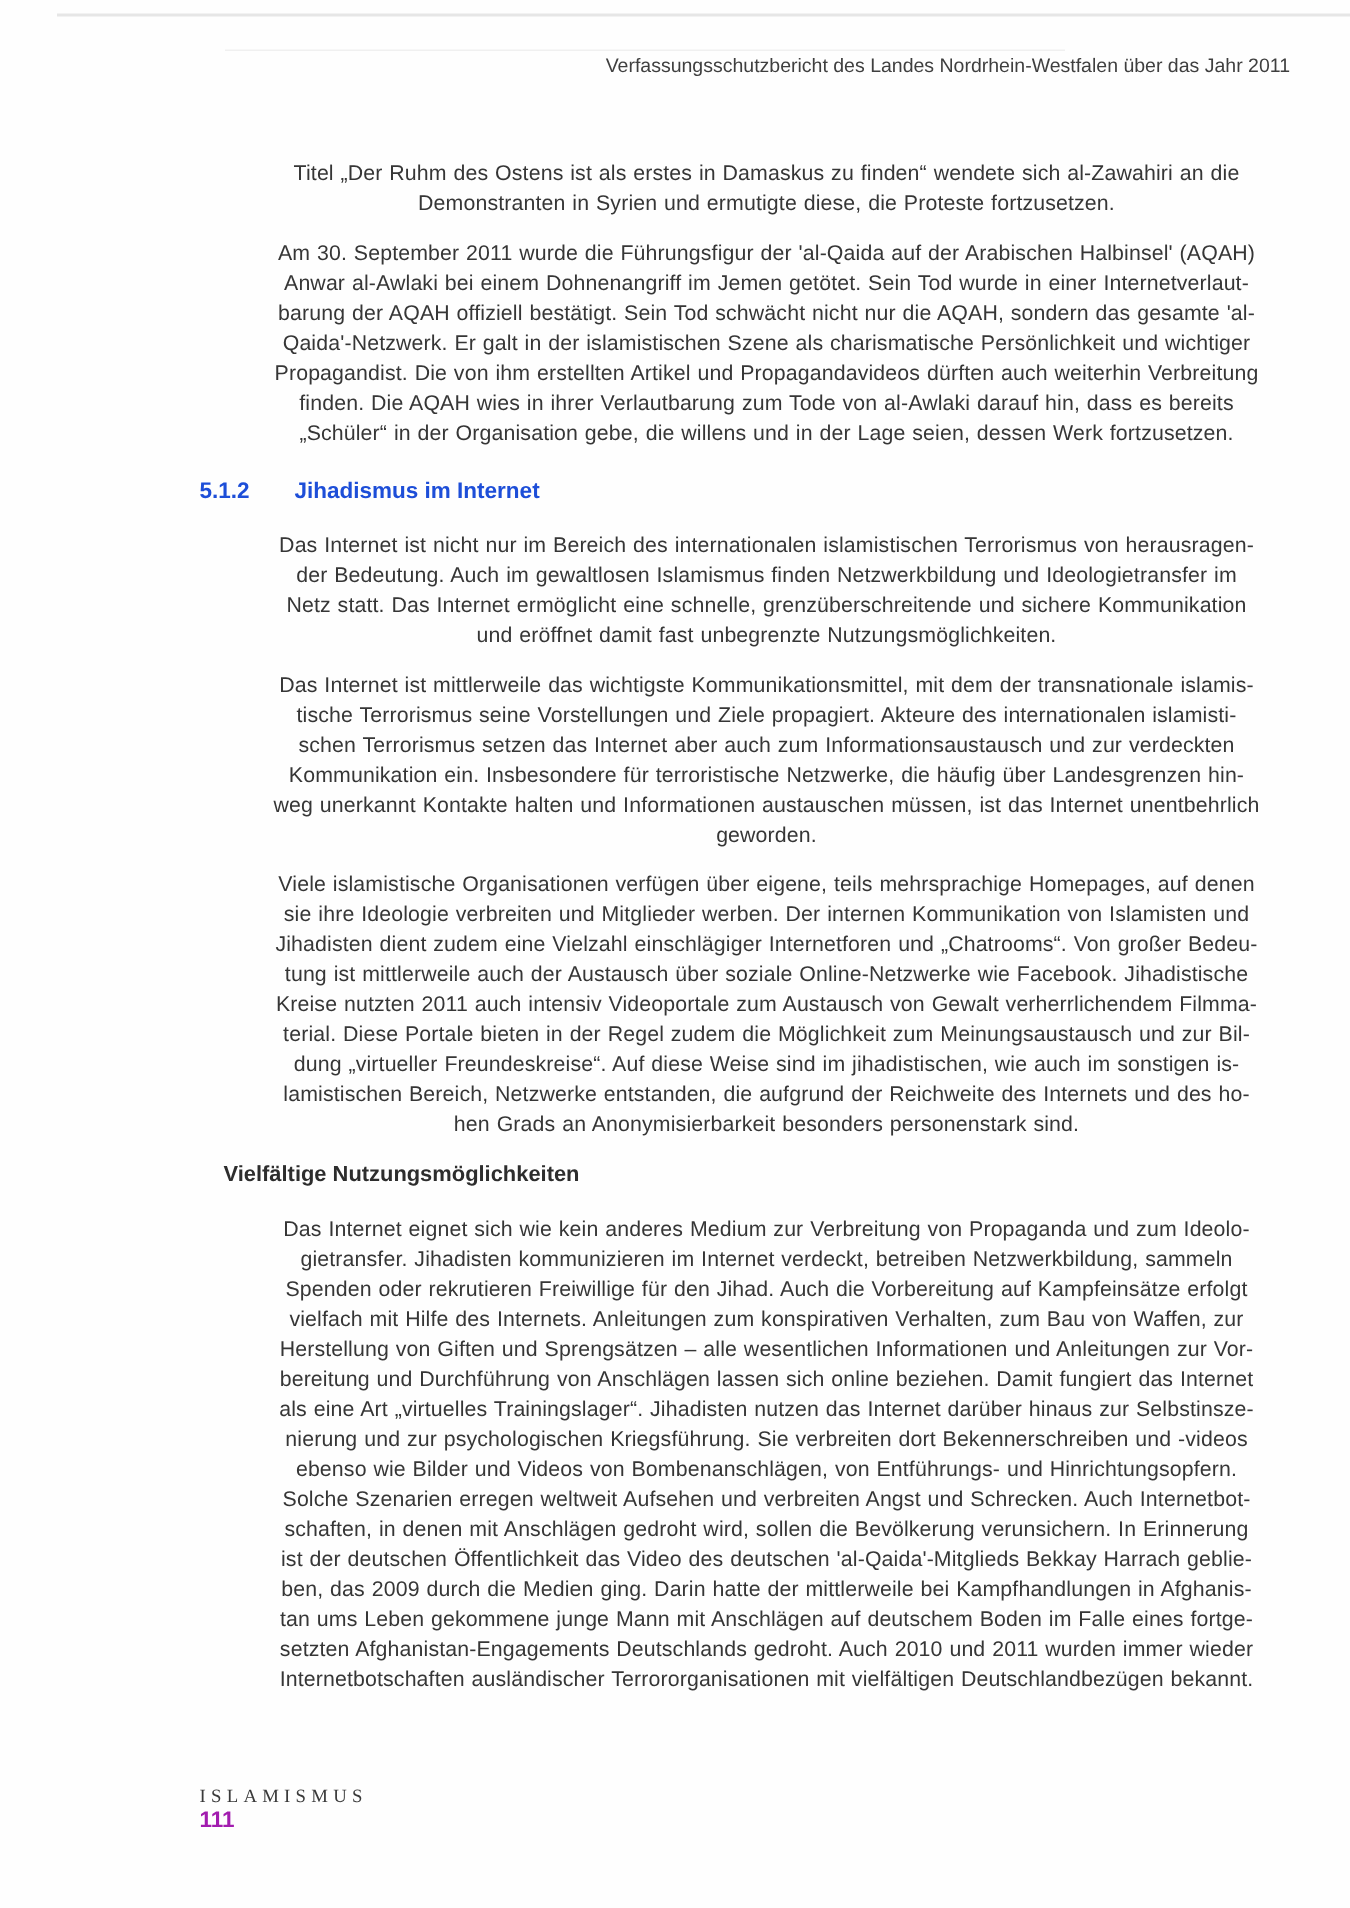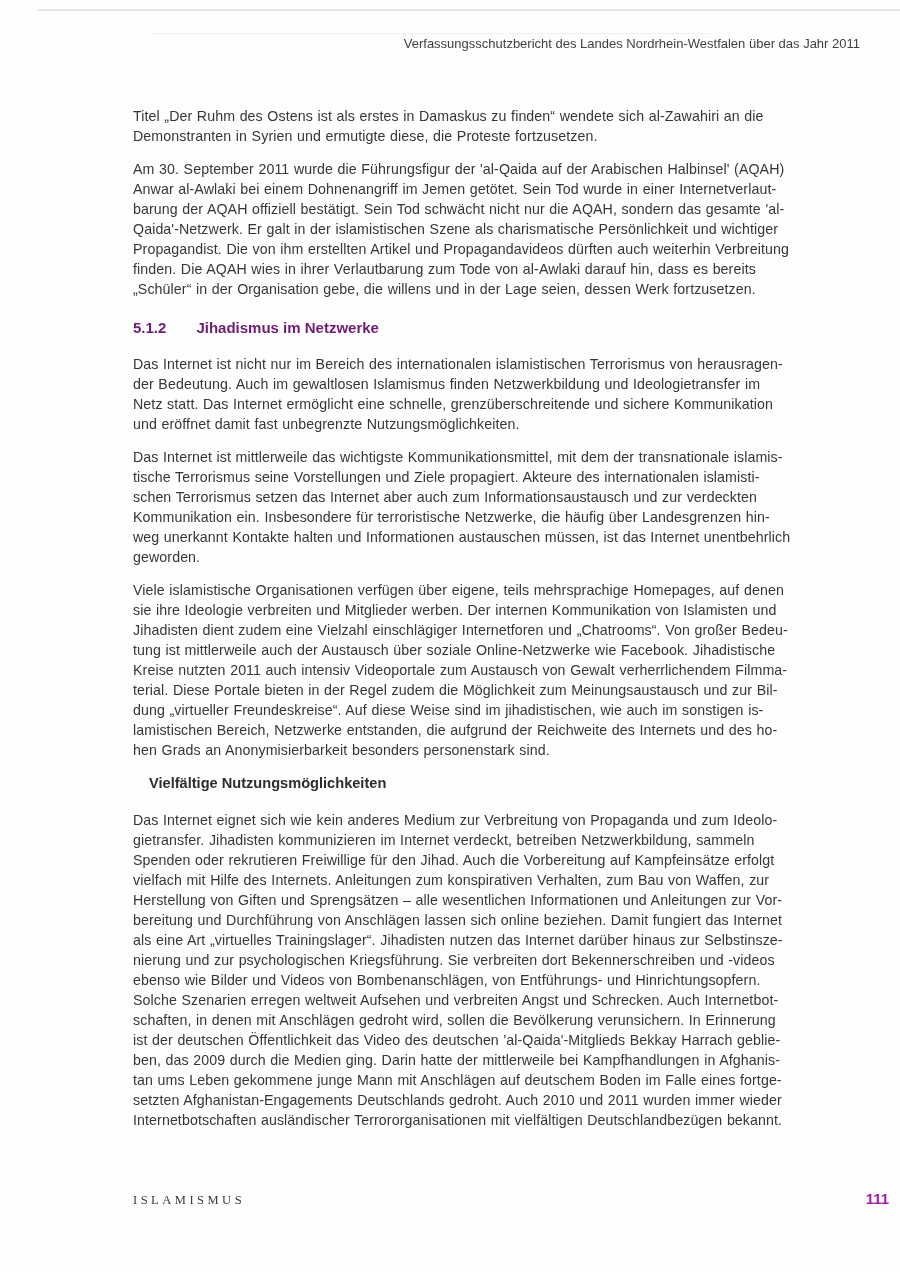--- a/index.html
+++ b/index.html
@@ -44,47 +44,49 @@
     right: 31px;
   }
   .para {
     margin: 0 0 13px 0;
     font-size: 14.2px;
     line-height: 20px;
     white-space: pre-line;
     word-spacing: 0.5px;
     letter-spacing: 0.1px;
     color: #363636;
+    text-align: center;
   }
   .section-heading {
     display: flex;
     margin: 18px 0 16px 0;
     font-size: 15px;
     font-weight: bold;
-    color: #701a75;
+    color: #1d4ed8;
     line-height: 21px;
   }
   .section-heading .sec-num {
     margin-right: 30px;
   }
   .subsection-heading {
     margin: 12px 0 16px 16px;
     font-size: 14.6px;
     font-weight: bold;
     color: #2d2d2d;
     line-height: 21px;
   }
   .footer {
     position: absolute;
     top: 1190px;
     left: 133px;
     right: 31px;
     display: flex;
     justify-content: space-between;
     align-items: baseline;
+    flex-direction: column;
   }
   .footer-label {
     font-family: "Liberation Serif", serif;
     font-size: 12.5px;
     letter-spacing: 3.5px;
     color: #3a3a3a;
   }
   .footer-page {
     font-size: 15px;
     font-weight: 600;
@@ -111,21 +113,21 @@
     <p class="para">Am 30. September 2011 wurde die Führungsfigur der 'al-Qaida auf der Arabischen Halbinsel' (AQAH)
 Anwar al-Awlaki bei einem Dohnenangriff im Jemen getötet. Sein Tod wurde in einer Internetverlaut-
 barung der AQAH offiziell bestätigt. Sein Tod schwächt nicht nur die AQAH, sondern das gesamte 'al-
 Qaida'-Netzwerk. Er galt in der islamistischen Szene als charismatische Persönlichkeit und wichtiger
 Propagandist. Die von ihm erstellten Artikel und Propagandavideos dürften auch weiterhin Verbreitung
 finden. Die AQAH wies in ihrer Verlautbarung zum Tode von al-Awlaki darauf hin, dass es bereits
 „Schüler“ in der Organisation gebe, die willens und in der Lage seien, dessen Werk fortzusetzen.</p>
 
     <h2 class="section-heading">
       <span class="sec-num">5.1.2</span>
-      <span class="sec-title">Jihadismus im Netzwerke</span>
+      <span class="sec-title">Jihadismus im Internet</span>
     </h2>
 
     <p class="para">Das Internet ist nicht nur im Bereich des internationalen islamistischen Terrorismus von herausragen-
 der Bedeutung. Auch im gewaltlosen Islamismus finden Netzwerkbildung und Ideologietransfer im
 Netz statt. Das Internet ermöglicht eine schnelle, grenzüberschreitende und sichere Kommunikation
 und eröffnet damit fast unbegrenzte Nutzungsmöglichkeiten.</p>
 
     <p class="para">Das Internet ist mittlerweile das wichtigste Kommunikationsmittel, mit dem der transnationale islamis-
 tische Terrorismus seine Vorstellungen und Ziele propagiert. Akteure des internationalen islamisti-
 schen Terrorismus setzen das Internet aber auch zum Informationsaustausch und zur verdeckten

